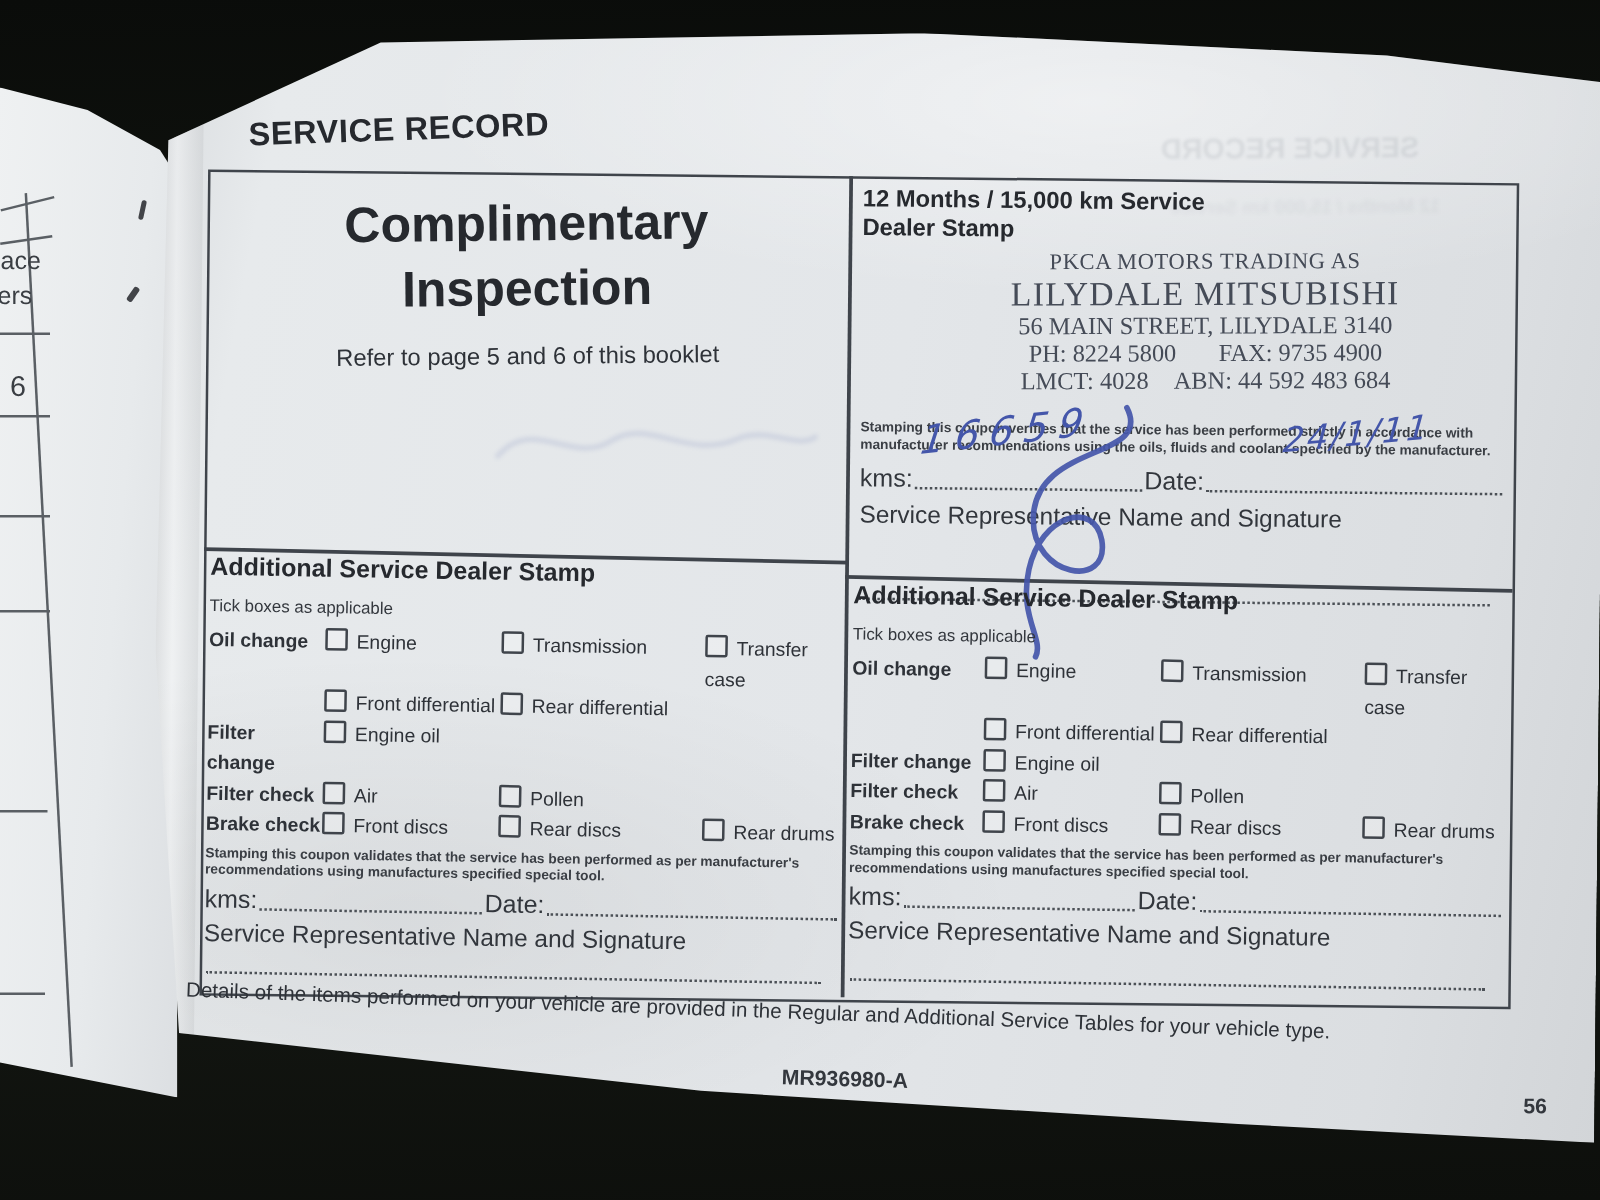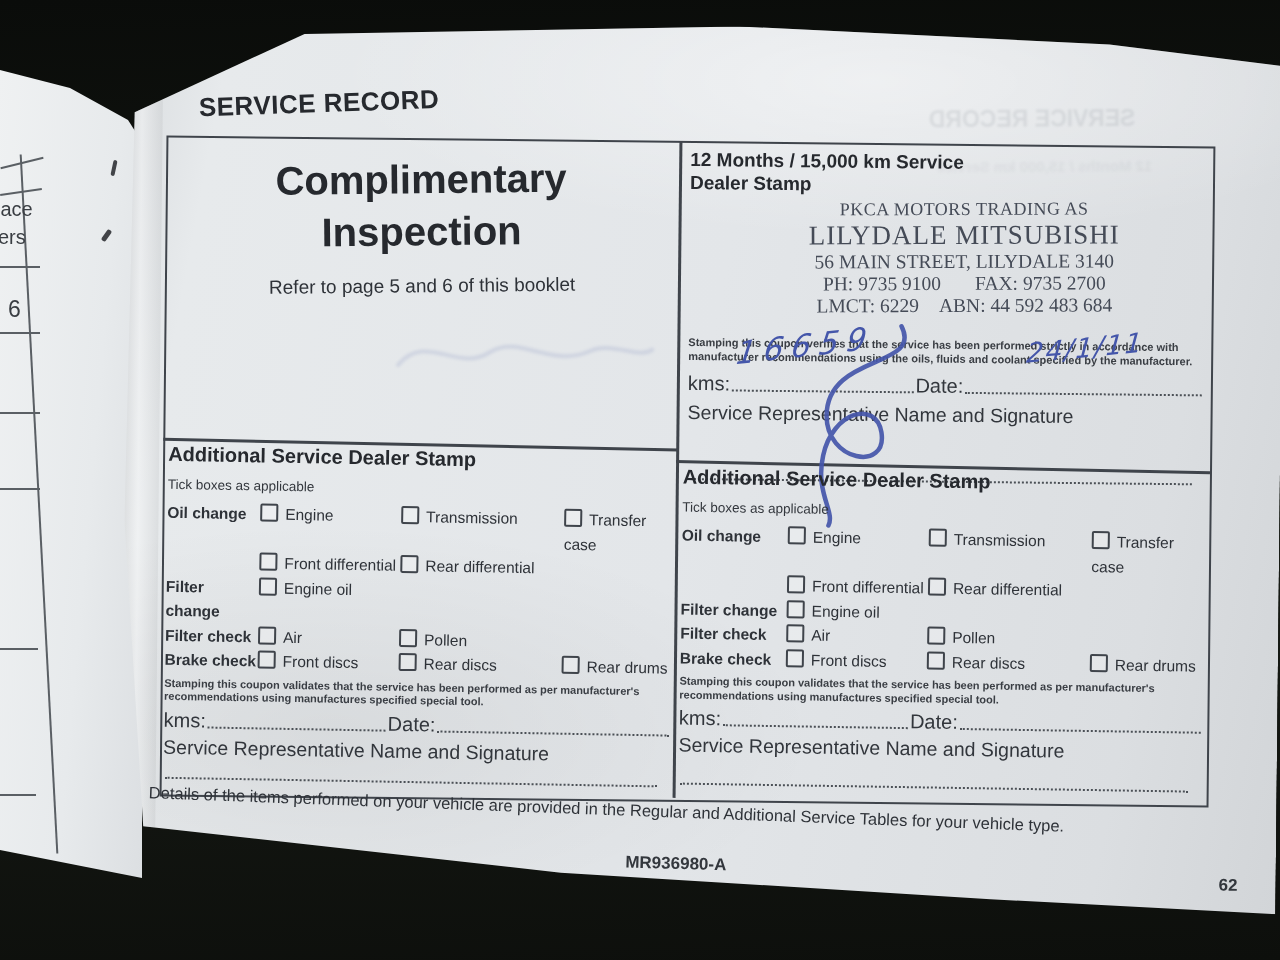--- a/index.html
+++ b/index.html
@@ -144,24 +144,24 @@
 
     <div class="coupon">
       <div class="h">12 Months / 15,000 km Service</div>
       <div class="h">Dealer Stamp</div>
 
       <div class="stampblk">
         <div class="s1">PKCA MOTORS TRADING AS</div>
         <div class="s2">LILYDALE MITSUBISHI</div>
         <div class="s3">56 MAIN STREET, LILYDALE 3140</div>
         <div class="s45">
-          <span>PH: 9735 9100</span><span class="gap"></span><span>FAX: 9735 2700</span>
+          <span>PH: 8224 5800</span><span class="gap"></span><span>FAX: 9735 4900</span>
         </div>
         <div class="s45">
-          <span>LMCT: 6229</span><span class="gap" style="width:20px;"></span><span>ABN: 44 592 483 684</span>
+          <span>LMCT: 4028</span><span class="gap" style="width:20px;"></span><span>ABN: 44 592 483 684</span>
         </div>
       </div>
 
       <div class="fineprint">Stamping this coupon verifies that the service has been performed strictly in accordance with manufacturer recommendations using the oils, fluids and coolant specified by the manufacturer.</div>
 
       <div class="kmsline">
         <span>kms:</span>
         <span class="dots d1"></span>
         <span>Date:</span>
         <span class="dots d2"></span>
@@ -265,19 +265,19 @@
         <span class="dots d1"></span>
         <span>Date:</span>
         <span class="dots d2"></span>
       </div>
       <div class="srns">Service Representative Name and Signature</div>
       <div class="dotline"></div>
     </div>
 
     <div class="footer-note">Details of the items performed on your vehicle are provided in the Regular and Additional Service Tables for your vehicle type.</div>
     <div class="form-code">MR936980-A</div>
-    <div class="page-num">62</div>
+    <div class="page-num">56</div>
   </div>
 
   <div class="staple" style="left:112px;top:160px;width:4px;height:16px;transform:rotate(12deg);"></div>
   <div class="staple" style="left:104px;top:229px;width:5px;height:13px;transform:rotate(35deg);"></div>
 
 </div>
 
 </body></html>

